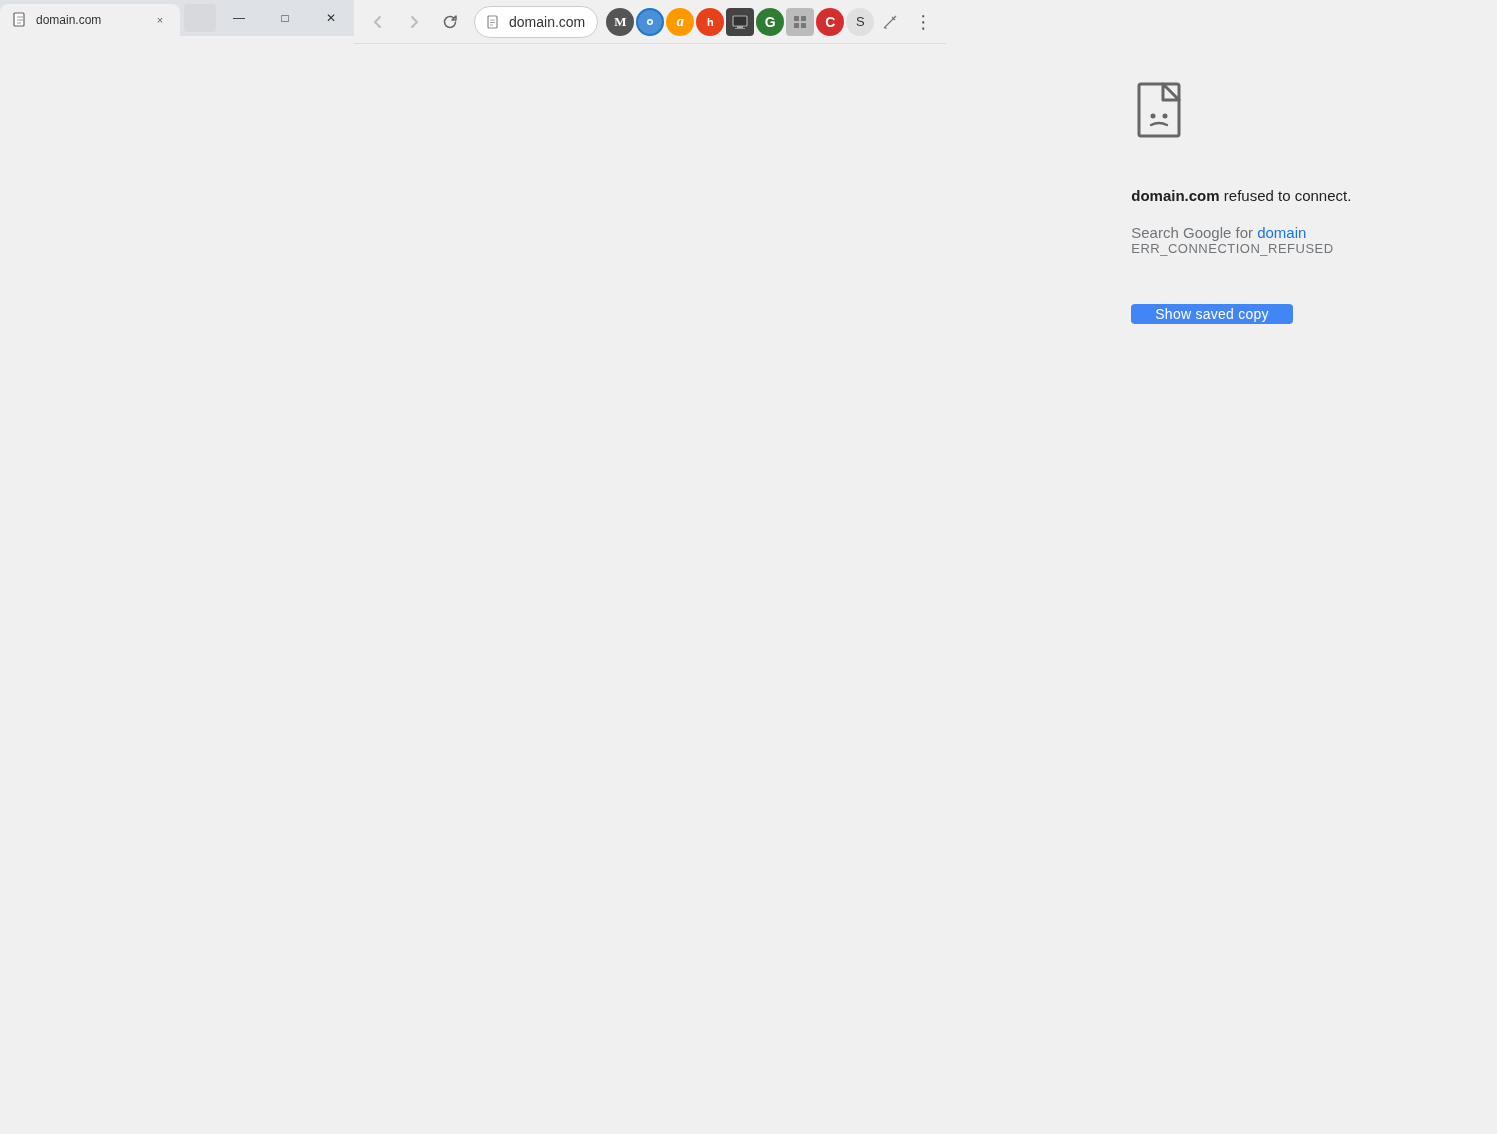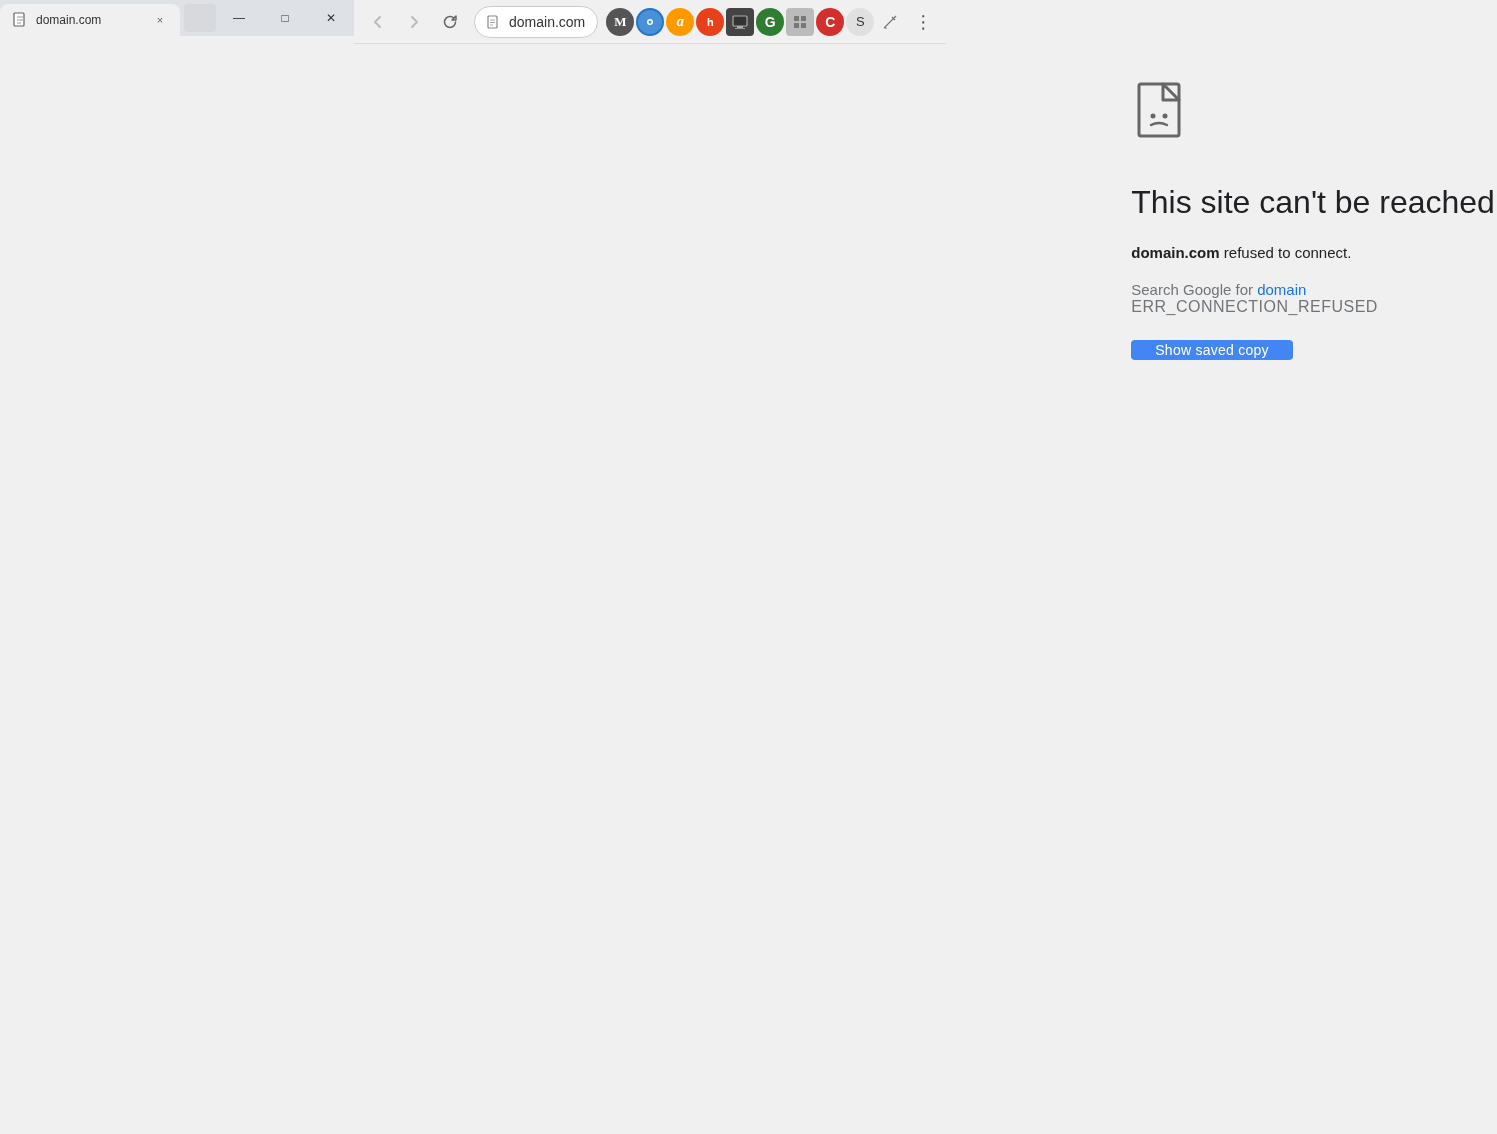--- a/index.html
+++ b/index.html
@@ -31,21 +31,21 @@
 
     
     .page-content { flex: 1; background: #f0f0f0; display: flex; align-items: flex-start; justify-content: flex-start; padding: 80px 0 0 185px; }
     .error-container { display: flex; flex-direction: column; align-items: flex-start; max-width: 600px; }
     .error-icon { width: 64px; height: 64px; margin-bottom: 40px; }
     .error-title { font-size: 32px; font-weight: 400; color: #202124; margin-bottom: 20px; font-family: 'Segoe UI', Arial, sans-serif; }
     .error-subtitle { font-size: 15px; color: #202124; margin-bottom: 16px; line-height: 1.6; }
     .error-subtitle strong { font-weight: 600; }
     .error-search { font-size: 15px; color: #70757a; }
     .error-search a { color: #1a73e8; text-decoration: none; }
-    .error-code { font-size: 16px; color: #70757a; margin-bottom: 24px; letter-spacing: 0.5px; }
+    .error-code { font-size: 13px; color: #70757a; margin-bottom: 48px; letter-spacing: 0.5px; }
     .show-saved-btn { background: #4285f4; color: white; border: none; border-radius: 4px; padding: 2px 24px; font-size: 14px; cursor: pointer; font-family: 'Segoe UI', Arial, sans-serif; font-weight: 500; letter-spacing: 0.25px; }
 
     
     .ext-m { background: #555; color: white; font-family: Georgia, serif; font-size: 13px; }
     .ext-q { background: #4a90d9; color: white; border-radius: 50%; font-size: 12px; }
     .ext-a { background: #ff9900; color: white; font-size: 13px; font-family: Georgia, serif; border-radius: 50%; }
     .ext-honey { background: #e8411a; color: white; font-size: 11px; border-radius: 4px; }
     .ext-g { background: #2e7d32; color: white; font-size: 13px; border-radius: 50%; }
     .ext-red { background: #d32f2f; color: white; font-size: 13px; border-radius: 50%; }
     .ext-s { background: #e0e0e0; color: #333; font-size: 13px; border-radius: 50%; }
@@ -148,21 +148,20 @@
       <svg class="error-icon" viewBox="0 0 64 64" xmlns="http://www.w3.org/2000/svg">
         <rect x="8" y="4" width="40" height="52" rx="2" fill="none" stroke="#666" stroke-width="3"></rect>
 
         <path d="M32 4 L48 20 L32 20 Z" fill="none" stroke="#666" stroke-width="3" stroke-linejoin="round"></path>
 
         <circle cx="22" cy="36" r="2.5" fill="#666"></circle>
         <circle cx="34" cy="36" r="2.5" fill="#666"></circle>
         <path d="M20 45 Q28 41 36 45" fill="none" stroke="#666" stroke-width="2.5" stroke-linecap="round"></path>
       </svg>
 
-      <h1 class="error-title">This site can't be reached</h1>
 
       <p class="error-subtitle">
         <strong>domain.com</strong><span> refused to connect.</span>
       </p>
 
       <p class="error-search">
         <span>Search Google for </span><a href="#">domain</a>
       </p>
 
       <p class="error-code">ERR_CONNECTION_REFUSED</p>

